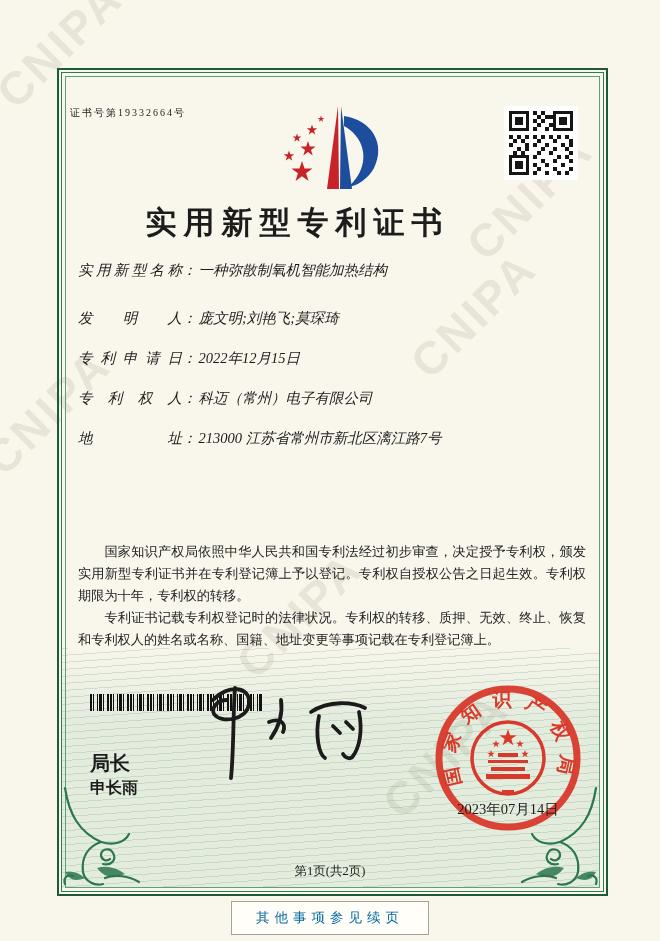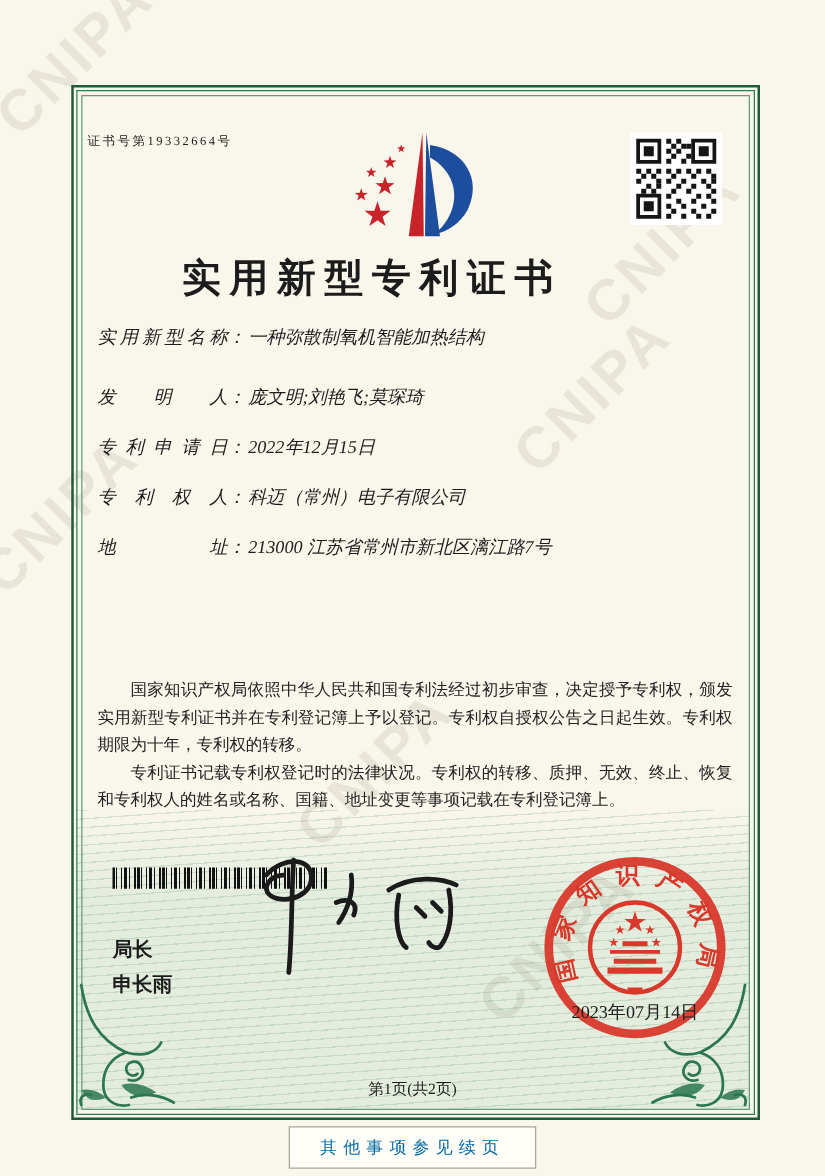--- a/index.html
+++ b/index.html
@@ -37,21 +37,21 @@
   .flabel{display:inline-block;width:104px;text-align:justify;text-align-last:justify;vertical-align:top;}
   .colon::before{content:"：";}
   .fvalue{margin-left:2px;}
   .fvalue.w147{display:inline-block;width:147px;}
   .flabel.second{width:100px;margin-left:12px;}
   .paras{position:absolute;left:78px;top:541px;width:508px;font-size:13.2px;line-height:22px;
     text-align:justify;color:#222;}
   .paras p{margin:0;text-indent:2em;}
   .barcode{position:absolute;left:90px;top:694px;width:173px;height:17px;
     background:repeating-linear-gradient(90deg,#111 0 2px,rgba(0,0,0,0) 2px 3px,#111 3px 4px,rgba(0,0,0,0) 4px 7px,#111 7px 8px,rgba(0,0,0,0) 8px 9px,#111 9px 12px,rgba(0,0,0,0) 12px 13px,#111 13px 14px,rgba(0,0,0,0) 14px 17px,#111 17px 19px,rgba(0,0,0,0) 19px 20px);}
-  .director-title{position:absolute;left:90px;top:750px;font-size:16px;font-weight:bold;
+  .director-title{position:absolute;left:90px;top:750px;font-size:20px;font-weight:bold;
     font-family:"Liberation Sans","DejaVu Sans",sans-serif;}
   .director-name{position:absolute;left:90px;top:778px;font-size:16px;font-weight:bold;
     font-family:"Liberation Sans","DejaVu Sans",sans-serif;}
   .signature{position:absolute;left:183px;top:670px;}
   .seal{position:absolute;left:430px;top:680px;z-index:4;}
   .page-info{position:absolute;left:0;top:863px;width:660px;text-align:center;font-size:12.5px;}
   .corner-orn{position:absolute;z-index:2;}
   .corner-orn.right{left:492px;top:780px;}
   .corner-orn.left{left:59px;top:780px;transform:scaleX(-1);}
   .tab{position:absolute;left:50%;top:901px;transform:translateX(-50%);

